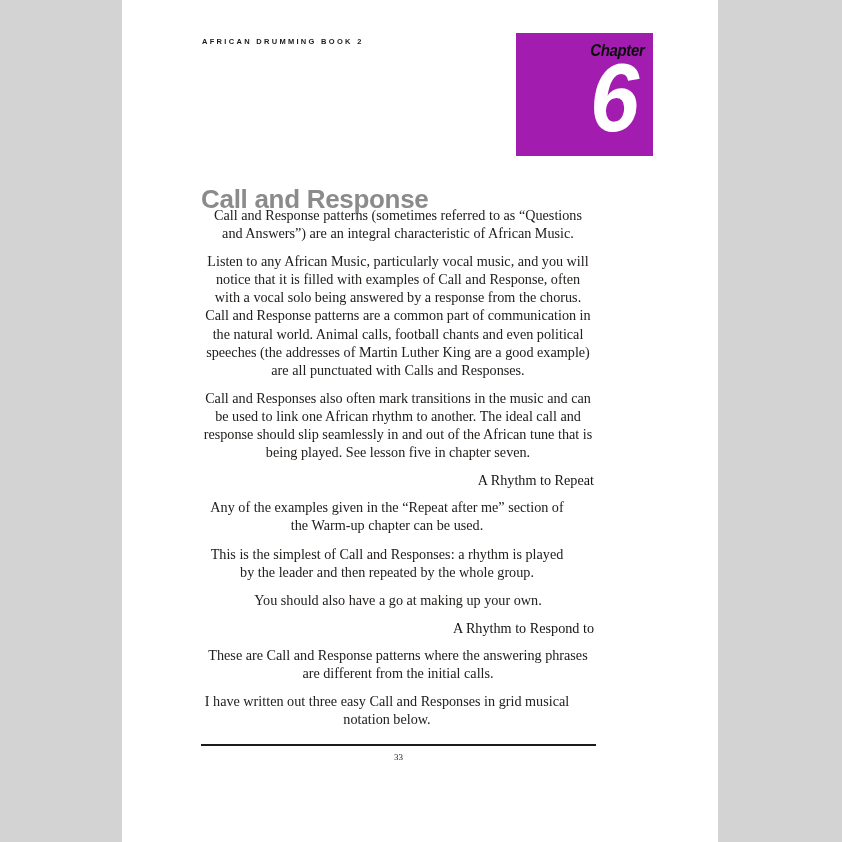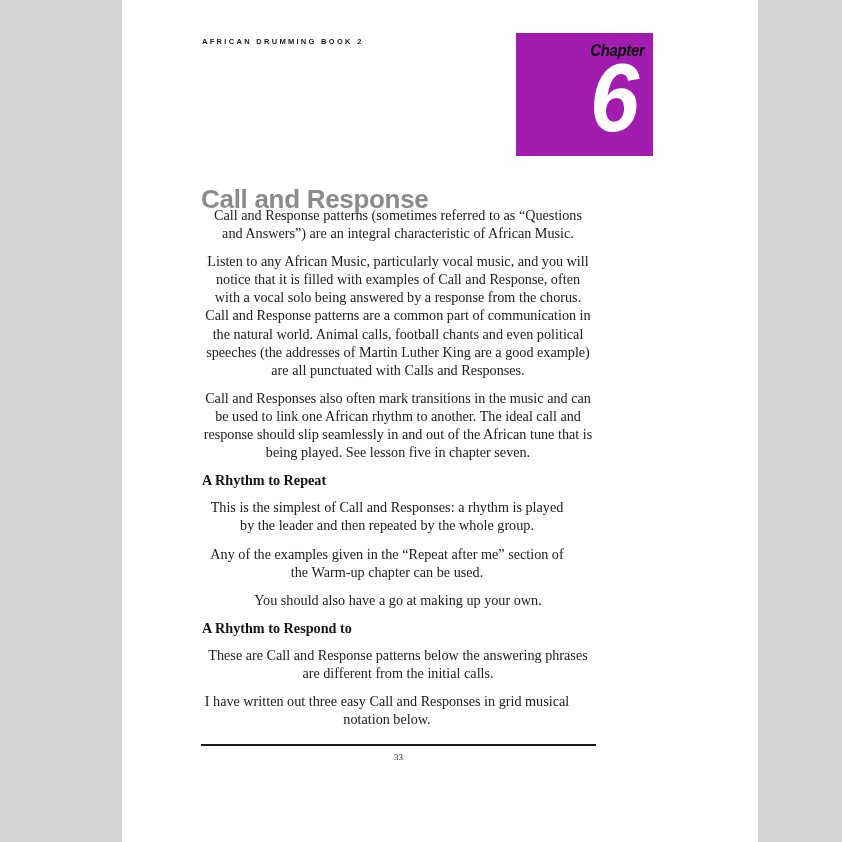--- a/index.html
+++ b/index.html
@@ -14,21 +14,20 @@
     overflow: hidden;
   }
 
   .page-sheet {
     position: absolute;
     left: 122px;
     top: 0;
     width: 596px;
     height: 842px;
     background: #ffffff;
-    padding-left: 40px;
   }
 
   
   .running-header {
     position: absolute;
     left: 80px;
     top: 37px;
     font-family: "Liberation Sans", sans-serif;
     font-size: 7.5px;
     font-weight: bold;
@@ -102,23 +101,24 @@
     color: #23201e;
     margin: 0 0 10px 0;
     text-align: center;
     -webkit-font-smoothing: antialiased;
   }
   .para.short { width: 370px; }
   .subhead {
     font-family: "Liberation Serif", serif;
     font-size: 14.2px;
     line-height: 18.1px;
-    font-weight: bold;
+    font-weight: normal;
     color: #141414;
     margin: 0 0 9px 0;
+    text-align: right;
   }
 
   
   .footer-rule {
     position: absolute;
     left: 79px;
     top: 744px;
     width: 395px;
     height: 2px;
     background: #1b1b1b;
@@ -147,24 +147,24 @@
     <div class="chapter-badge-number">6</div>
   </div>
 
   <h1 class="chapter-title">Call and Response</h1>
 
   <div class="body-column">
     <p class="para">Call and Response patterns (sometimes referred to as “Questions and Answers”) are an integral characteristic of African Music.</p>
     <p class="para">Listen to any African Music, particularly vocal music, and you will notice that it is filled with examples of Call and Response, often with a vocal solo being answered by a response from the chorus. Call and Response patterns are a common part of communication in the natural world. Animal calls, football chants and even political speeches (the addresses of Martin Luther King are a good example) are all punctuated with Calls and Responses.</p>
     <p class="para">Call and Responses also often mark transitions in the music and can be used to link one African rhythm to another. The ideal call and response should slip seamlessly in and out of the African tune that is being played. See lesson five in chapter seven.</p>
     <p class="subhead">A Rhythm to Repeat</p>
+    <p class="para short">Any of the examples given in the “Repeat after me” section of the Warm-up chapter can be used.</p>
     <p class="para short">This is the simplest of Call and Responses: a rhythm is played by the leader and then repeated by the whole group.</p>
-    <p class="para short">Any of the examples given in the “Repeat after me” section of the Warm-up chapter can be used.</p>
     <p class="para">You should also have a go at making up your own.</p>
     <p class="subhead">A Rhythm to Respond to</p>
-    <p class="para">These are Call and Response patterns below the answering phrases are different from the initial calls.</p>
+    <p class="para">These are Call and Response patterns where the answering phrases are different from the initial calls.</p>
     <p class="para short">I have written out three easy Call and Responses in grid musical notation below.</p>
   </div>
 
   <div class="footer-rule"></div>
   <div class="page-number">33</div>
 
 </div>
 
 </body></html>

